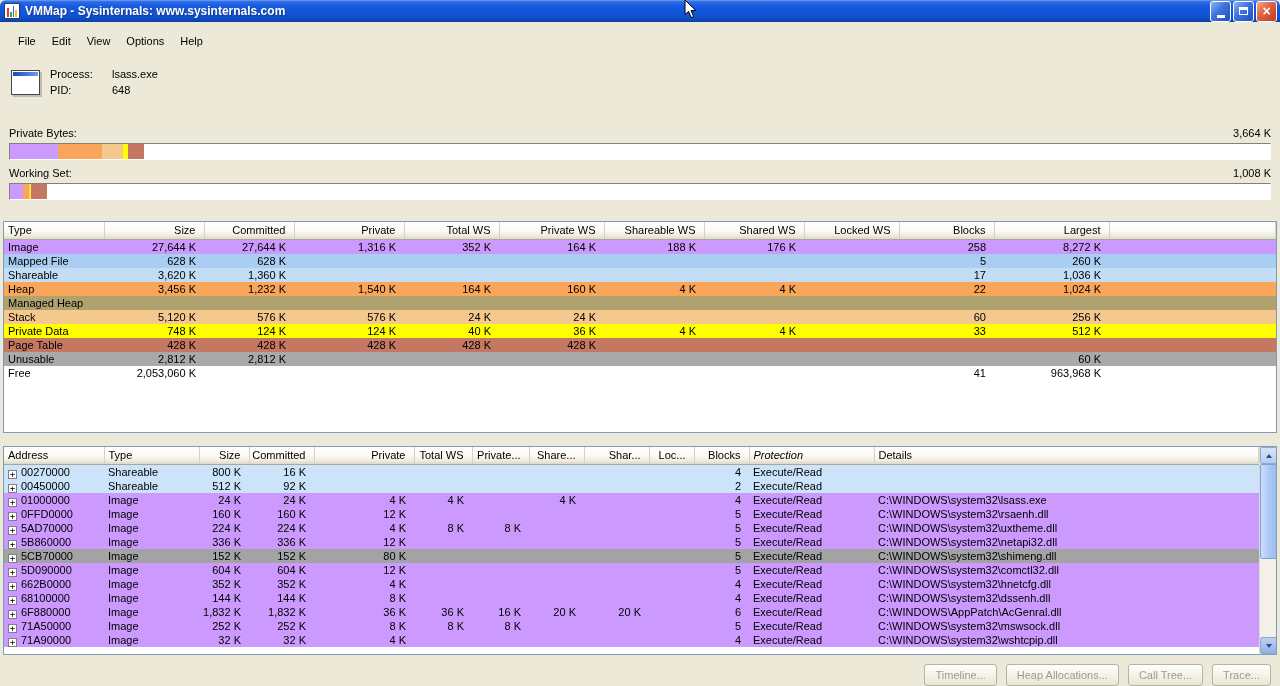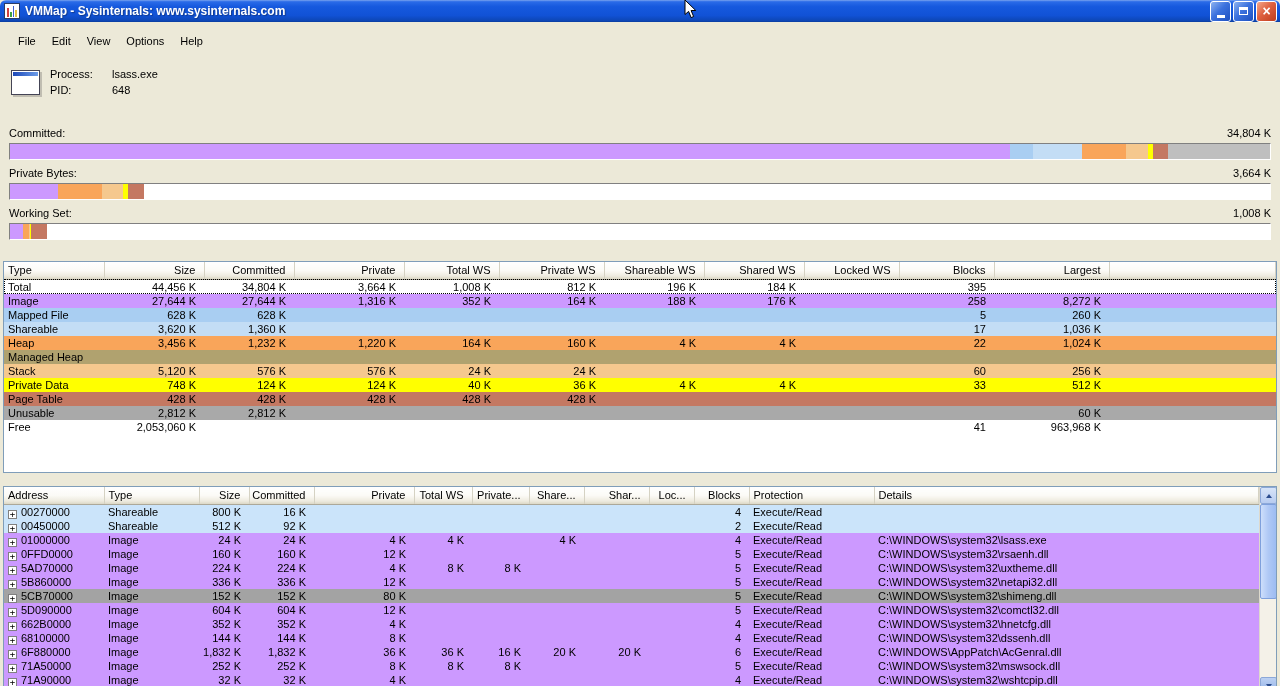--- a/index.html
+++ b/index.html
@@ -130,36 +130,20 @@
         <span>lsass.exe</span>
       </span>
       <span class="prow">
         <span class="plabel">PID:</span>
         <span>648</span>
       </span>
     </span>
   </div>
 
   <div class="bars">
-    <div class="bar-group">
-      <div class="bar-head">
-        <span>Committed:</span>
-        <span>34,804 K</span>
-      </div>
-      <div class="bar-track">
-          <div class="seg" style="width: 79.4%; background: rgb(204, 153, 255);"></div>
-          <div class="seg" style="width: 1.8%; background: rgb(169, 206, 242);"></div>
-          <div class="seg" style="width: 3.9%; background: rgb(195, 221, 245);"></div>
-          <div class="seg" style="width: 3.5%; background: rgb(249, 165, 90);"></div>
-          <div class="seg" style="width: 1.7%; background: rgb(245, 200, 142);"></div>
-          <div class="seg" style="width: 0.4%; background: rgb(255, 255, 0);"></div>
-          <div class="seg" style="width: 1.2%; background: rgb(196, 120, 98);"></div>
-          <div class="seg" style="width: 8.1%; background: rgb(191, 191, 191);"></div>
-        </div>
-    </div>
     <div class="bar-group">
       <div class="bar-head">
         <span>Private Bytes:</span>
         <span>3,664 K</span>
       </div>
       <div class="bar-track">
           <div class="seg" style="width: 3.8%; background: rgb(204, 153, 255);"></div>
           <div class="seg" style="width: 3.5%; background: rgb(249, 165, 90);"></div>
           <div class="seg" style="width: 1.7%; background: rgb(245, 200, 142);"></div>
           <div class="seg" style="width: 0.4%; background: rgb(255, 255, 0);"></div>
@@ -193,34 +177,20 @@
             <th class="ar" style="width: 105px;">Private WS</th>
             <th class="ar" style="width: 100px;">Shareable WS</th>
             <th class="ar" style="width: 100px;">Shared WS</th>
             <th class="ar" style="width: 95px;">Locked WS</th>
             <th class="ar" style="width: 95px;">Blocks</th>
             <th class="ar" style="width: 115px;">Largest</th>
             <th class="al"></th>
           </tr>
         </thead>
         <tbody>
-          <tr class="focused" style="background: rgb(255, 255, 255);">
-            <td class="al">Total</td>
-            <td class="ar">44,456 K</td>
-            <td class="ar">34,804 K</td>
-            <td class="ar">3,664 K</td>
-            <td class="ar">1,008 K</td>
-            <td class="ar">812 K</td>
-            <td class="ar">196 K</td>
-            <td class="ar">184 K</td>
-            <td class="ar"></td>
-            <td class="ar">395</td>
-            <td class="ar"></td>
-            <td></td>
-          </tr>
           <tr style="background: rgb(204, 153, 255);">
             <td class="al">Image</td>
             <td class="ar">27,644 K</td>
             <td class="ar">27,644 K</td>
             <td class="ar">1,316 K</td>
             <td class="ar">352 K</td>
             <td class="ar">164 K</td>
             <td class="ar">188 K</td>
             <td class="ar">176 K</td>
             <td class="ar"></td>
@@ -253,21 +223,21 @@
             <td class="ar"></td>
             <td class="ar"></td>
             <td class="ar">17</td>
             <td class="ar">1,036 K</td>
             <td></td>
           </tr>
           <tr style="background: rgb(249, 165, 90);">
             <td class="al">Heap</td>
             <td class="ar">3,456 K</td>
             <td class="ar">1,232 K</td>
-            <td class="ar">1,220 K</td>
+            <td class="ar">1,540 K</td>
             <td class="ar">164 K</td>
             <td class="ar">160 K</td>
             <td class="ar">4 K</td>
             <td class="ar">4 K</td>
             <td class="ar"></td>
             <td class="ar">22</td>
             <td class="ar">1,024 K</td>
             <td></td>
           </tr>
           <tr style="background: rgb(176, 162, 111);">
@@ -367,21 +337,21 @@
               <th class="al" style="width: 95px;">Type</th>
               <th class="ar" style="width: 50px;">Size</th>
               <th class="ar" style="width: 65px;">Committed</th>
               <th class="ar" style="width: 100px;">Private</th>
               <th class="ar" style="width: 58px;">Total WS</th>
               <th class="ar" style="width: 57px;">Private...</th>
               <th class="ar" style="width: 55px;">Share...</th>
               <th class="ar" style="width: 65px;">Shar...</th>
               <th class="ar" style="width: 45px;">Loc...</th>
               <th class="ar" style="width: 55px;">Blocks</th>
-              <th class="al" style="width: 125px;">Protection</th>
+              <th class="al" style="width: 125px; font-style: italic;">Protection</th>
               <th class="al">Details</th>
             </tr>
           </thead>
           <tbody>
             <tr style="background: rgb(203, 228, 250);">
               <td class="al"><span class="expander">+</span><span>00270000</span></td>
               <td class="al">Shareable</td>
               <td class="ar">800 K</td>
               <td class="ar">16 K</td>
               <td class="ar"></td>

